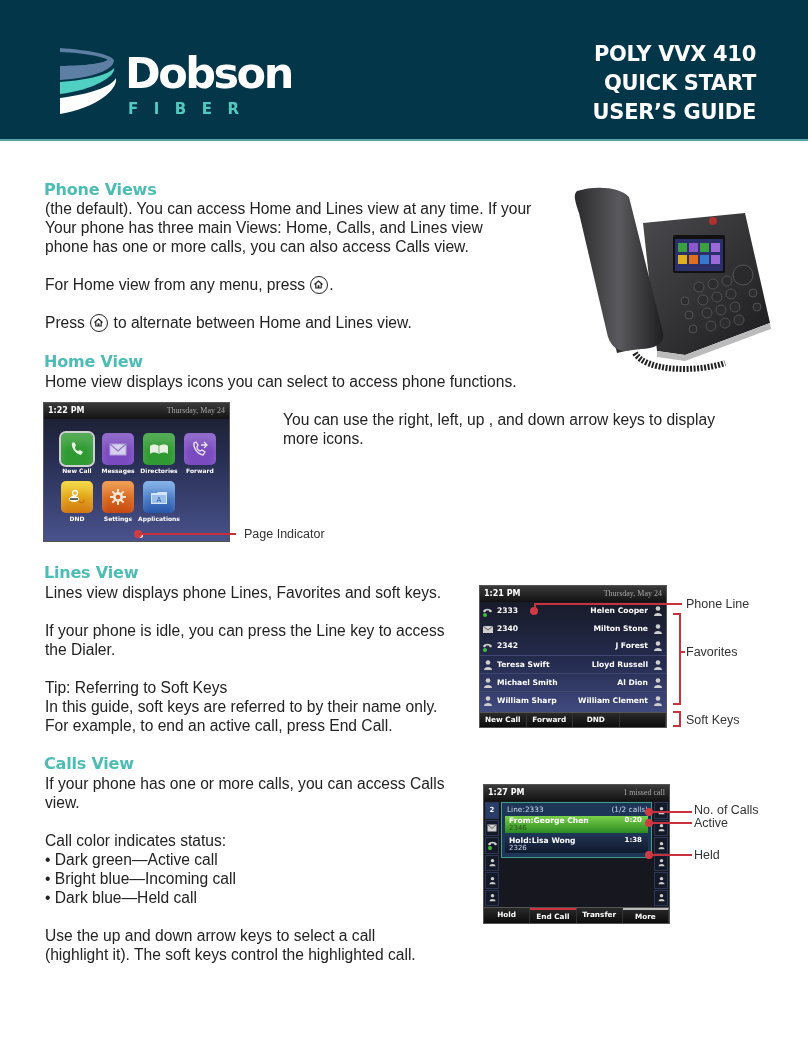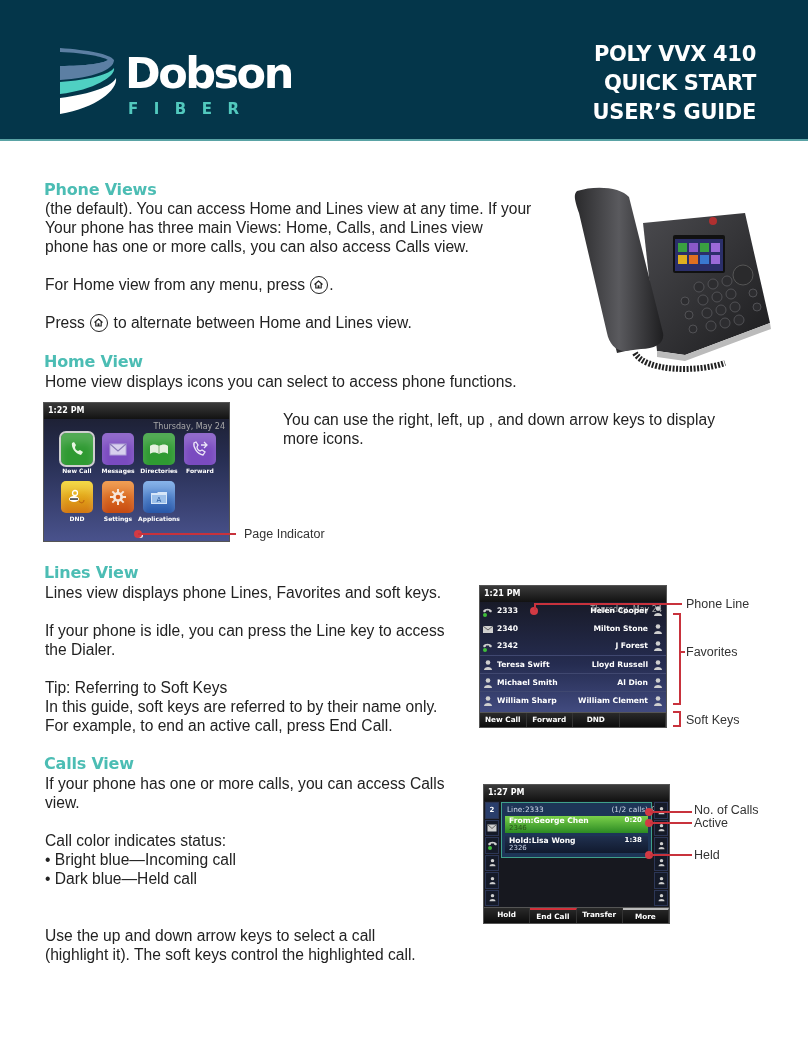--- a/index.html
+++ b/index.html
@@ -21,21 +21,21 @@
   .p .ln { display: block; }
   .inline-home { display: inline-block; width: 18px; height: 18px; border: 1.6px solid #222; border-radius: 50%; vertical-align: -4px; position: relative; margin: 0 1px; }
   .inline-home svg { position: absolute; left: 2px; top: 2px; }
 
   
   .deskphone { position: absolute; left: 565px; top: 183px; width: 215px; height: 190px; }
 
   
   .screen { position: absolute; background: linear-gradient(#1a1c2a 0%, #272e52 40%, #49528c 100%); border: 1px solid #555; overflow: hidden; font-family: "DejaVu Sans", sans-serif; }
   .statusbar { position: absolute; left: 0; top: 0; right: 0; height: 16px; background: linear-gradient(#3a3a3a, #121212); color: #fff; font-size: 8px; font-weight: bold; line-height: 16px; padding: 0 4px; }
-  .statusbar .right { position: absolute; right: 4px; top: 16px; color: #a8a8a8; font-weight: normal; }
+  .statusbar .right { position: absolute; right: 4px; top: 0; color: #a8a8a8; font-weight: normal; font-family: Liberation Serif, serif; }
 
   
   .home-screen { left: 43px; top: 402px; width: 187px; height: 140px; }
   .app { position: absolute; width: 38px; text-align: center; }
   .app .tile { width: 32px; height: 32px; margin: 0 auto; border-radius: 5px; box-shadow: inset 0 10px 8px rgba(255,255,255,0.18); display: flex; align-items: center; justify-content: center; }
   .app .tile.sel { outline: 2px solid #cfcfcf; }
   .app .lbl { font-size: 6px; font-weight: bold; color: #fff; margin-top: 2px; white-space: nowrap; margin-left: -6px; margin-right: -6px; }
   .page-dot { position: absolute; left: 94px; top: 130px; width: 5px; height: 5px; border-radius: 50%; background: #f2f2f2; }
 
   
@@ -366,20 +366,21 @@
 <div class="callout-bracket" style="left:673px;top:711px;width:8px;height:16px;"></div>
 <div class="callout-label" style="left:686px;top:713px;">Soft Keys</div>
 
 <div class="h2" style="top:754px;">Calls View</div>
 <div class="p" style="top:774px;">
   <span class="ln">If your phone has one or more calls, you can access Calls</span>
   <span class="ln">view.</span>
 </div>
 <div class="p" style="top:831px;">
   <span class="ln">Call color indicates status:</span>
+  <span class="ln">• Dark green—Active call</span>
   <span class="ln">• Bright blue—Incoming call</span>
   <span class="ln">• Dark blue—Held call</span>
 </div>
 <div class="p" style="top:926px;">
   <span class="ln">Use the up and down arrow keys to select a call</span>
   <span class="ln">(highlight it). The soft keys control the highlighted call.</span>
 </div>
 
 <div class="screen calls-screen" style="background:#17181f;">
   <div class="statusbar">

